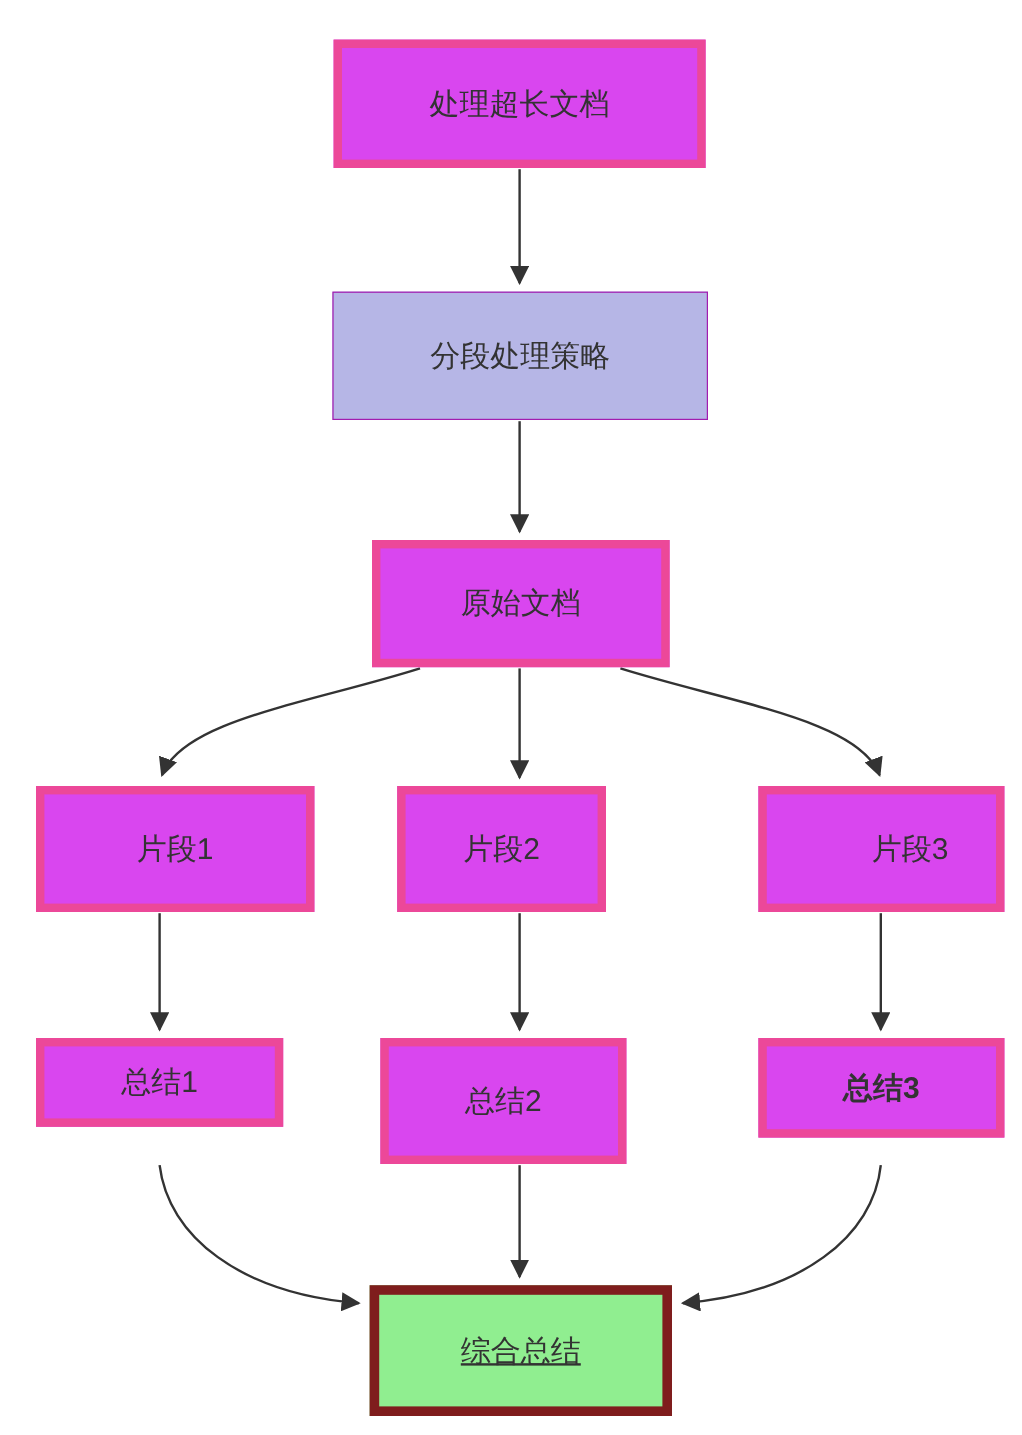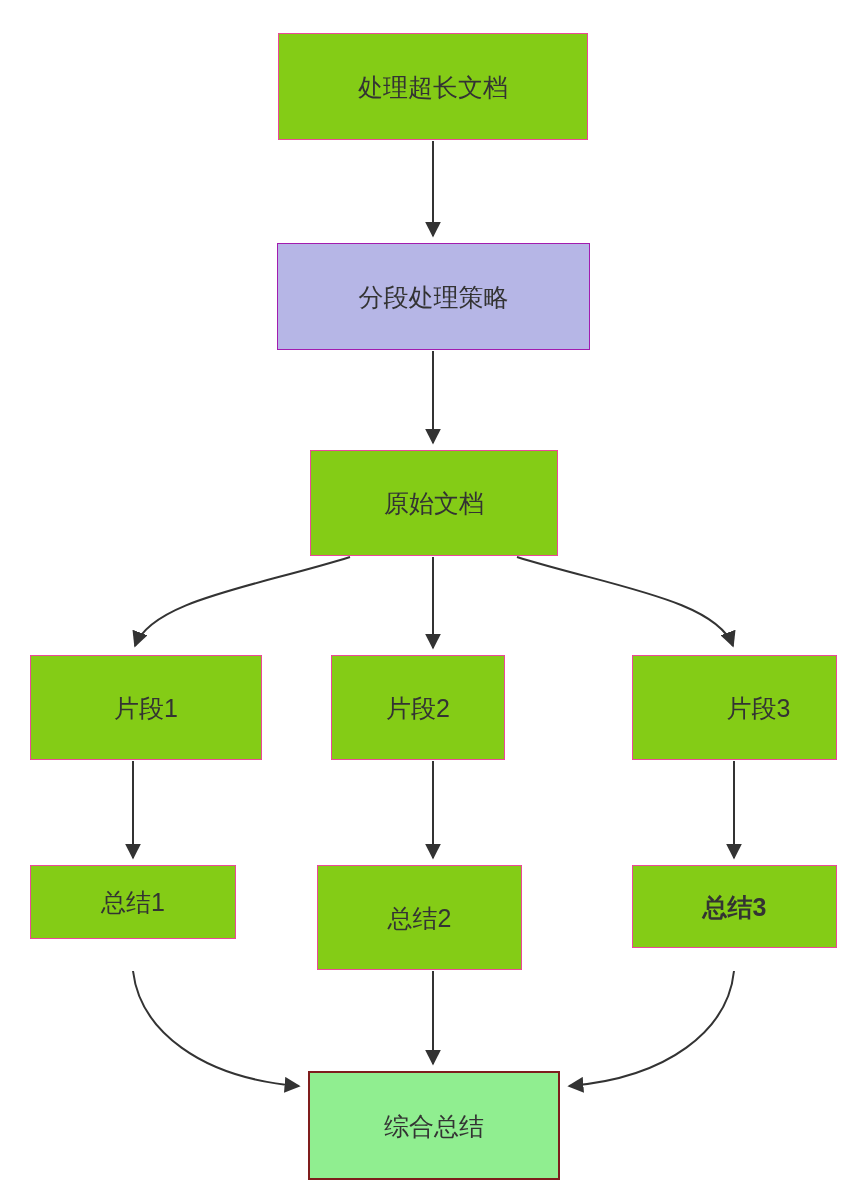--- a/index.html
+++ b/index.html
@@ -22,34 +22,35 @@
     width: 852px;
     height: 1196px;
     pointer-events: none;
   }
   .node {
     position: absolute;
     box-sizing: border-box;
     display: flex;
     align-items: center;
     justify-content: center;
-    background: #84cc16;
-    border: 1px solid #ec4899;
+    background: #d946ef;
+    border: 7px solid #ec4899;
     color: #333333;
     font-size: 25px;
     line-height: 1.2;
     text-align: center;
   }
   .node.emphasis {
     background: #b6b6e6;
     border: 1px solid #a21caf;
   }
   .node.result {
     background: #90EE90;
-    border: 2px solid #7f1d1d;
+    border: 8px solid #7f1d1d;
+    text-decoration: underline;
   }
   
   .n-a  { left: 278px; top: 33px;   width: 310px; height: 107px; }
   .n-b  { left: 277px; top: 243px;  width: 313px; height: 107px; }
   .n-c  { left: 310px; top: 450px;  width: 248px; height: 106px; }
   .n-d1 { left: 30px;  top: 655px;  width: 232px; height: 105px; }
   .n-d2 { left: 331px; top: 655px;  width: 174px; height: 105px; }
   .n-d3 { left: 632px; top: 655px;  width: 205px; height: 105px; padding-left: 48px; }
   .n-e1 { left: 30px;  top: 865px;  width: 206px; height: 74px; }
   .n-e2 { left: 317px; top: 865px;  width: 205px; height: 105px; }

